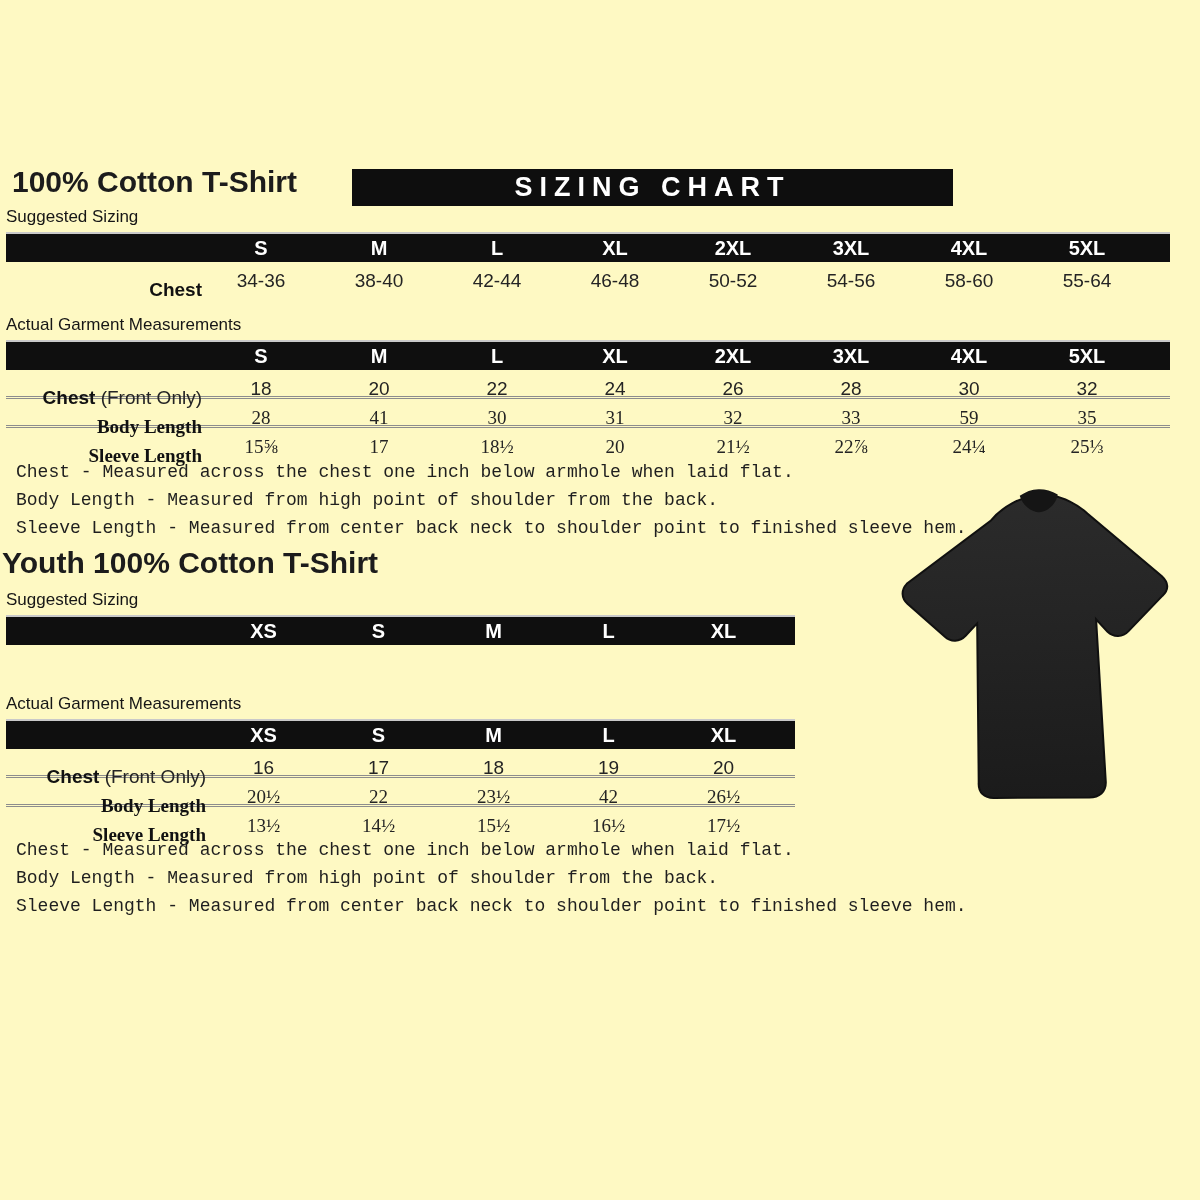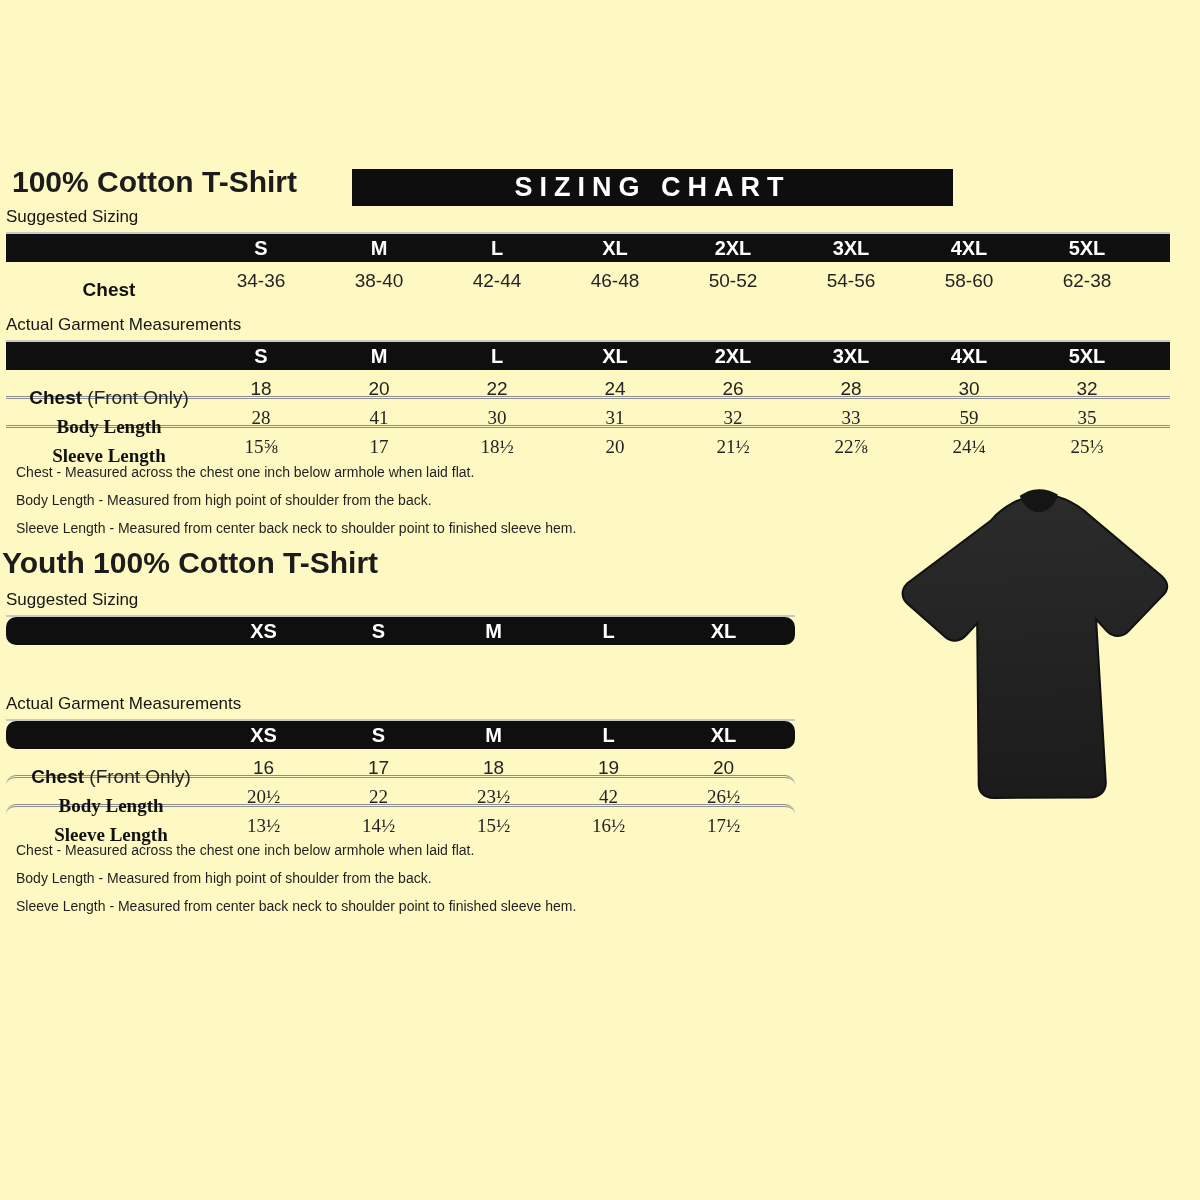--- a/index.html
+++ b/index.html
@@ -9,31 +9,31 @@
   }
   .abs{position:absolute;}
   .heading{font-size:30px;font-weight:bold;color:#1c1c1c;white-space:nowrap;}
   .banner{background:#0e0e0e;display:flex;align-items:center;justify-content:center;}
   .banner span{color:#ffffff;font-weight:bold;font-size:27px;letter-spacing:7px;white-space:nowrap;}
   .section-label{font-size:17px;color:#161616;white-space:nowrap;}
 
   .table{border-top:2px solid #c9c9c9;}
   .hrow,.drow{display:grid;align-items:center;}
   .table.adult .hrow,.table.adult .drow{grid-template-columns:196px repeat(8,118px) 1fr;}
-  .table.youth .hrow,.table.youth .drow{grid-template-columns:200px repeat(5,115px) 1fr;border-radius:10px;}
+  .table.youth .hrow,.table.youth .drow{grid-template-columns:200px repeat(5,115px) 1fr;}
   .hrow{background:#0f0f0f;height:28px;}
   .hcell{color:#fff;font-weight:bold;font-size:20px;text-align:center;line-height:1;}
   .table.suggested .drow{height:31px;}
   .table.actual .drow{height:26px;}
   .drow.sep{border-top:3px double #8d8d8d;font-family:Liberation Serif, serif;}
   .dcell{font-size:19px;text-align:center;color:#242424;line-height:1;}
-  .rlabel{text-align:center;padding-left:10px;white-space:nowrap;margin-top:18px;}
+  .rlabel{text-align:right;padding-left:10px;white-space:nowrap;margin-top:18px;}
   .rlabel b{font-weight:bold;color:#111;}
   .rlabel span{font-weight:normal;}
-  .notes .note-line{font-size:14px;line-height:28px;color:#1f1f1f;white-space:nowrap;}
+  .notes .note-line{font-size:18px;line-height:28px;color:#1f1f1f;white-space:nowrap;font-family:Liberation Mono, monospace;}
 </style>
 </head>
 <body>
 
 <div class="canvas">
 
   <div class="abs heading" style="left:12px;top:165px;">100% Cotton T-Shirt</div>
 
   <div class="abs banner" style="left:345px;top:169px;width:601px;height:37px;margin-left:7px;">
     <span>SIZING CHART</span>
@@ -56,21 +56,21 @@
       </div>
       <div class="drow">
         <div class="dcell rlabel"><b>Chest</b></div>
         <div class="dcell">34-36</div>
         <div class="dcell">38-40</div>
         <div class="dcell">42-44</div>
         <div class="dcell">46-48</div>
         <div class="dcell">50-52</div>
         <div class="dcell">54-56</div>
         <div class="dcell">58-60</div>
-        <div class="dcell">62-38</div>
+        <div class="dcell">55-64</div>
         <div class="dcell"></div>
       </div>
     </div>
 
   <div class="abs section-label" style="left:6px;top:315px;">Actual Garment Measurements</div>
 
   <div class="abs table adult actual" style="left:6px;top:340px;width:1164px;">
       <div class="hrow">
         <div class="hcell"></div>
         <div class="hcell">S</div>

